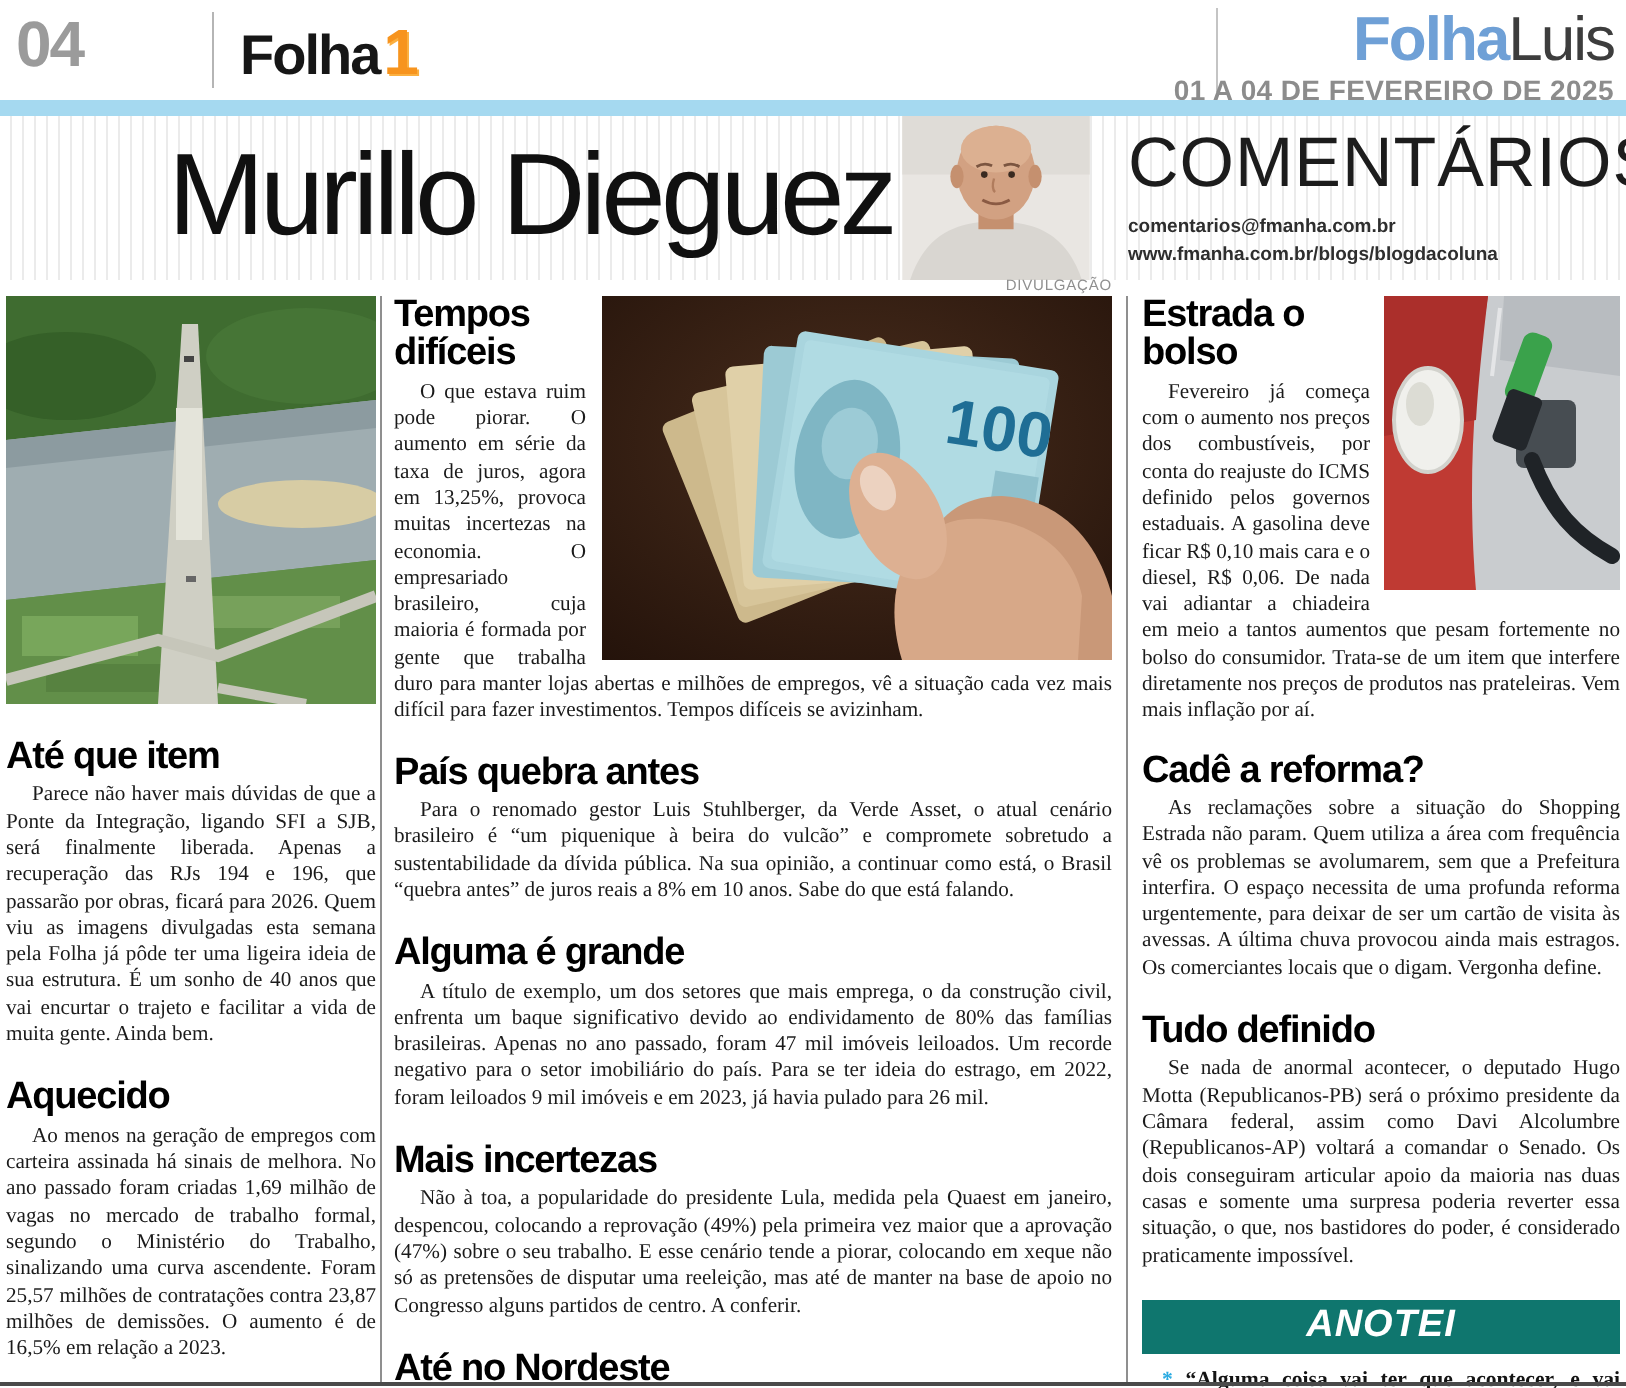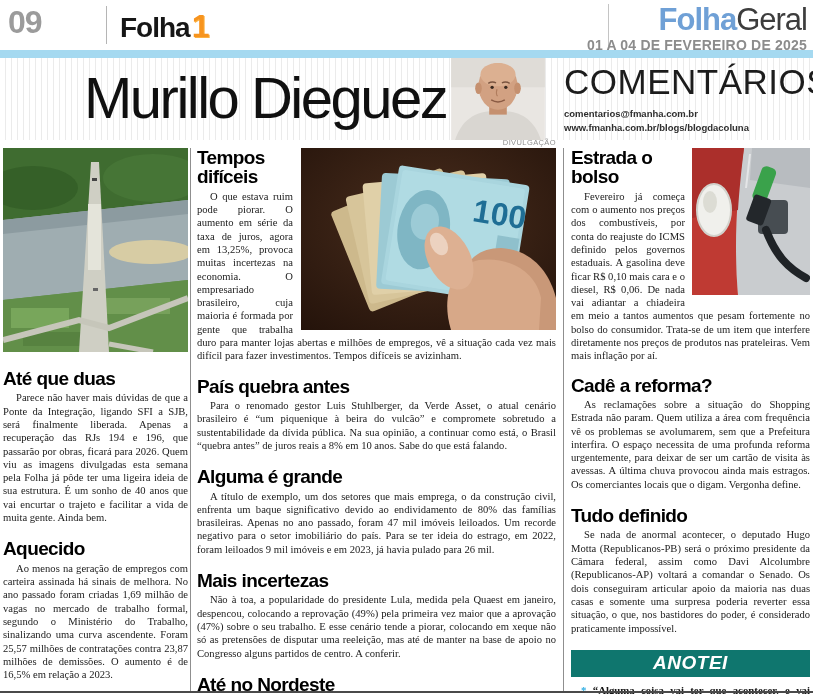--- a/index.html
+++ b/index.html
@@ -73,29 +73,29 @@
                    font-family:"Liberation Sans",sans-serif; font-weight:700; font-style:italic;
                    font-size:19px; letter-spacing:0.5px; padding:2px 0 3px; margin-bottom:7px; }
   .anotei-quote { font-size:10.8px; line-height:13.8px; font-weight:700; text-align:justify;
                   text-indent:10px; color:#141414; }
   .anotei-quote .star { color:#29abe2; }
 </style>
 </head>
 <body>
 
 <header class="topbar">
-  <div class="page-num">09</div>
+  <div class="page-num">04</div>
   <div class="topbar-sep1"></div>
   <div class="folha1">
     <span>Folha</span><span class="one">1</span>
   </div>
   <div class="topbar-sep2"></div>
   <div class="fg-wrap">
     <div class="fg-logo">
-      <span class="fg-blue">Folha</span><span class="fg-dark">Geral</span>
+      <span class="fg-blue">Folha</span><span class="fg-dark">Luis</span>
     </div>
     <div class="fg-date">01 A 04 DE FEVEREIRO DE 2025</div>
   </div>
 </header>
 
 <div class="blue-bar"></div>
 
 <section class="masthead">
   <h1 class="columnist-name">Murillo Dieguez</h1>
   <div class="headshot">
@@ -143,21 +143,21 @@
         <rect x="20" y="184" width="70" height="14" fill="#557e3f" opacity="0.8"></rect>
         <polygon points="88,14 96,14 106,204 76,204" fill="#cfcfc4"></polygon>
         <rect x="85" y="56" width="13" height="66" fill="#e4e4da"></rect>
         <path d="M0,192 L76,172 L106,180 L185,150" stroke="#c6c6ba" stroke-width="6" fill="none"></path>
         <path d="M106,196 L150,204" stroke="#c6c6ba" stroke-width="5" fill="none"></path>
         <rect x="89" y="30" width="5" height="3" fill="#444"></rect>
         <rect x="90" y="140" width="5" height="3" fill="#666"></rect>
       </svg>
     </figure>
     <div class="section">
-      <h2 class="sec-title">Até que duas</h2>
+      <h2 class="sec-title">Até que item</h2>
       <p class="sec-body">Parece não haver mais dúvidas de que a Ponte da Integração, ligando SFI a SJB, será finalmente liberada. Apenas a recuperação das RJs 194 e 196, que passarão por obras, ficará para 2026. Quem viu as imagens divulgadas esta semana pela Folha já pôde ter uma ligeira ideia de sua estrutura. É um sonho de 40 anos que vai encurtar o trajeto e facilitar a vida de muita gente. Ainda bem.</p>
     </div>
     <div class="section">
       <h2 class="sec-title">Aquecido</h2>
       <p class="sec-body">Ao menos na geração de empregos com carteira assinada há sinais de melhora. No ano passado foram criadas 1,69 milhão de vagas no mercado de trabalho formal, segundo o Ministério do Trabalho, sinalizando uma curva ascendente. Foram 25,57 milhões de contratações contra 23,87 milhões de demissões. O aumento é de 16,5% em relação a 2023.</p>
     </div>
 
   </div>
 
   <div class="col col-mid">

